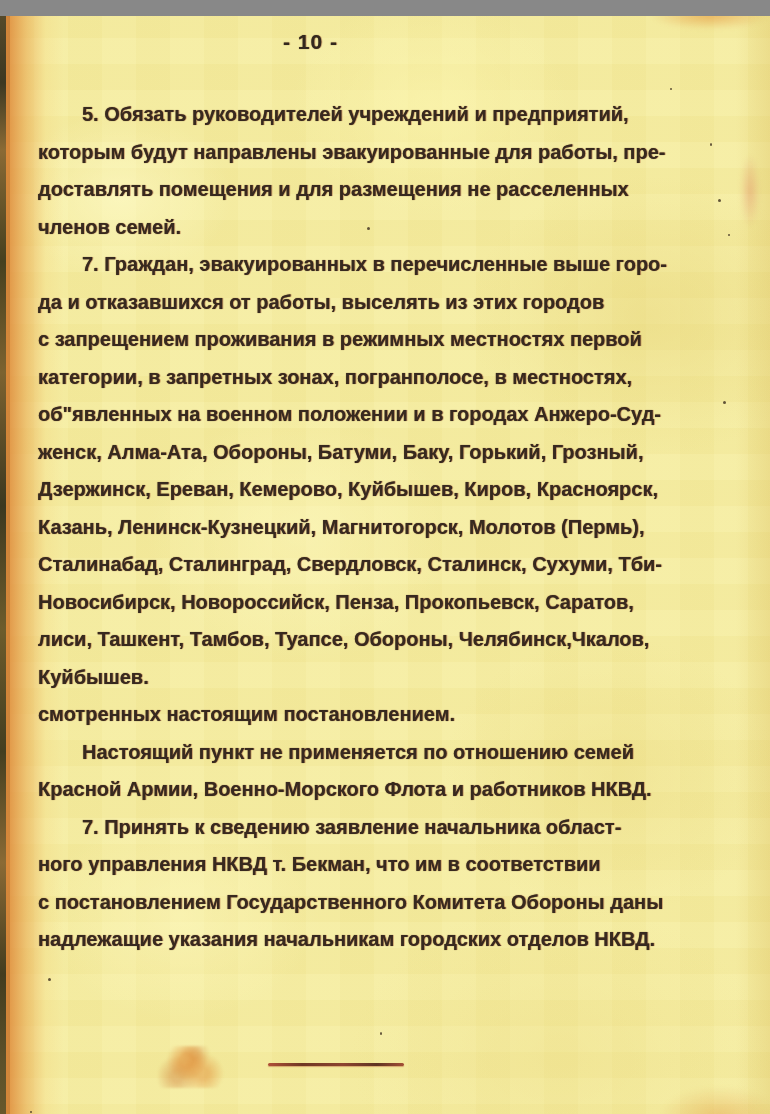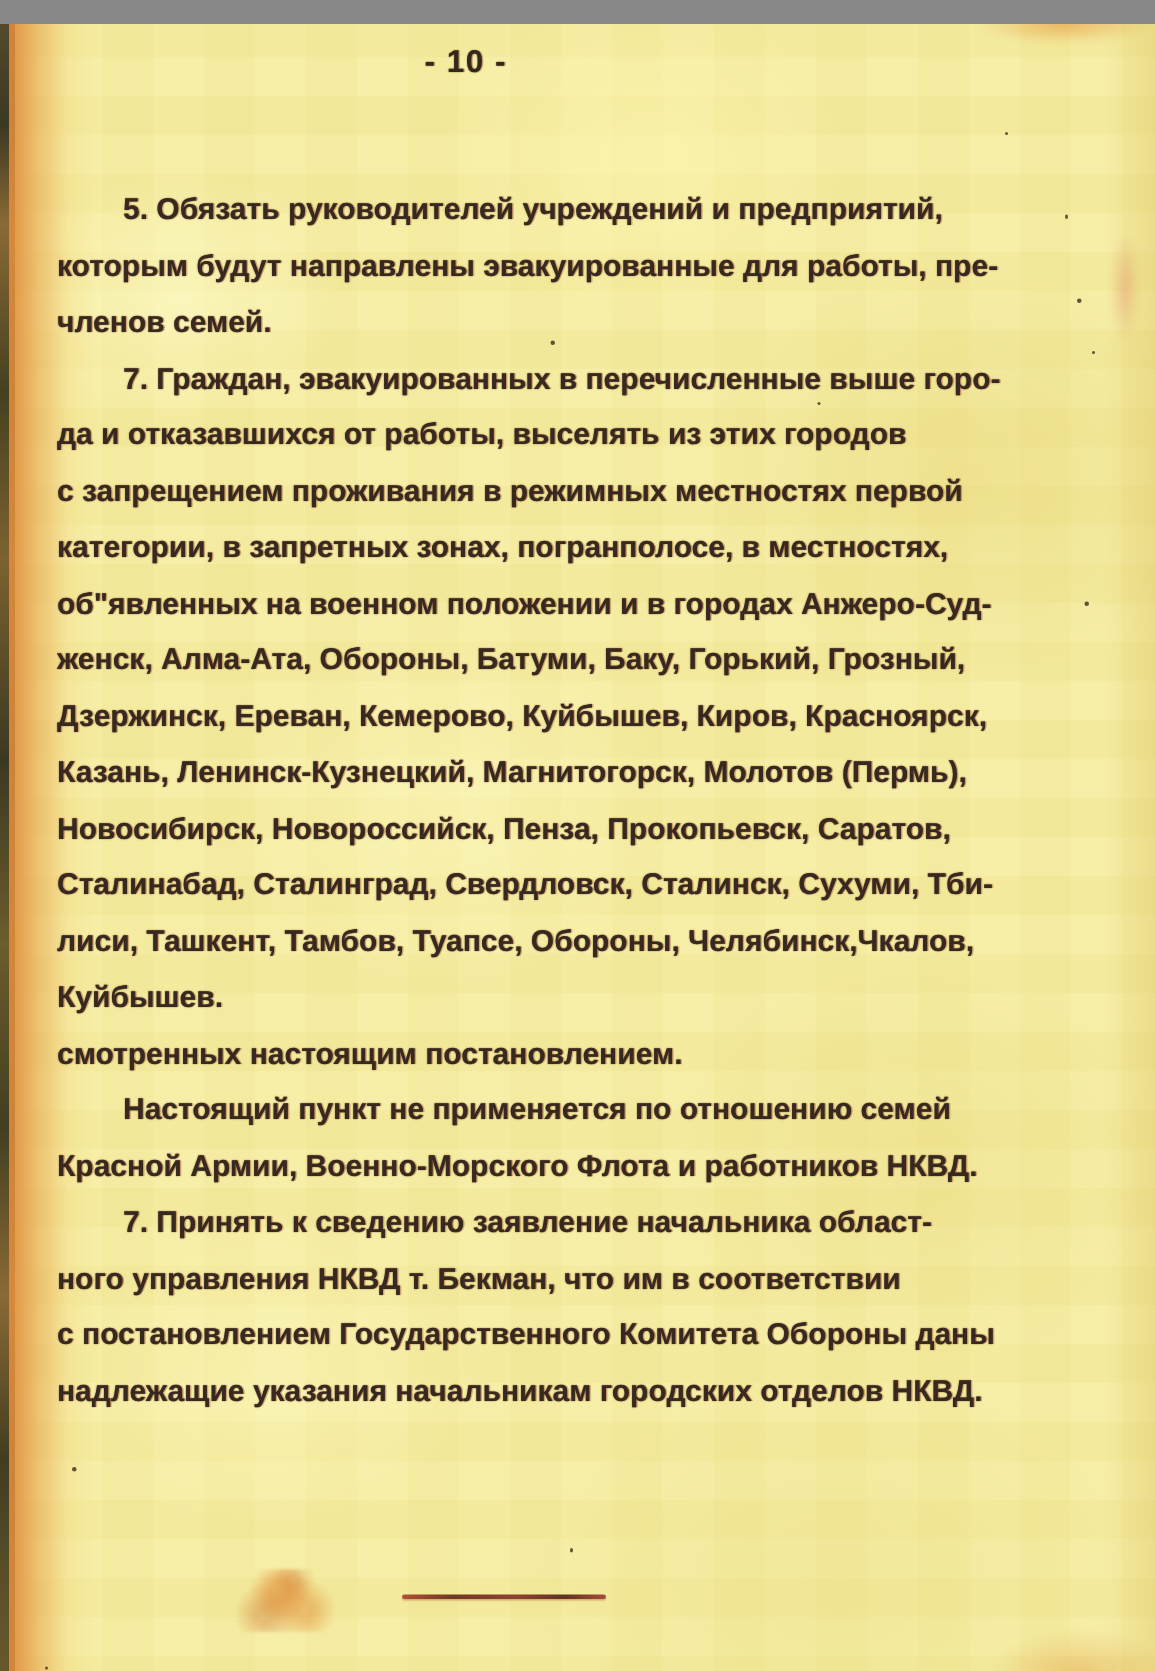--- a/index.html
+++ b/index.html
@@ -50,21 +50,21 @@
     filter:blur(2px);
   }
   
   .pageno{
     position:absolute;top:14px;left:283px;
     font-size:21px;font-weight:700;letter-spacing:1px;
     color:#33281e;
     text-shadow:1px 0 0 rgba(150,55,30,0.3), 0 0 1px rgba(70,45,25,0.75);
     white-space:pre;
   }
-  .textblock{position:absolute;top:106px;left:38px;width:706px;}
+  .textblock{position:absolute;top:80px;left:38px;width:706px;}
   .line{
     height:37.5px;line-height:37.5px;
     font-size:20px;font-weight:700;
     color:#37291f;
     text-shadow:1px 0 0 rgba(155,60,35,0.32), 0 0 1px rgba(80,45,25,0.8);
     white-space:pre;
   }
   .line.indent{text-indent:44px;}
   
   .separator-line{
@@ -98,31 +98,32 @@
   <div class="edge-left-orange"></div>
   <div class="edge-right"></div>
   <div class="edge-top-right"></div>
   <div class="edge-bottom-right"></div>
 
   <div class="pageno">- 10 -</div>
 
   <div class="textblock">
     <div class="line indent">5. Обязать руководителей учреждений и предприятий,</div>
     <div class="line">которым будут направлены эвакуированные для работы, пре-</div>
+    <div class="line">доставлять помещения и для размещения не расселенных</div>
     <div class="line">членов семей.</div>
     <div class="line indent">7. Граждан, эвакуированных в перечисленные выше горо-</div>
     <div class="line">да и отказавшихся от работы, выселять из этих городов</div>
     <div class="line">с запрещением проживания в режимных местностях первой</div>
     <div class="line">категории, в запретных зонах, погранполосе, в местностях,</div>
     <div class="line">об"явленных на военном положении и в городах Анжеро-Суд-</div>
     <div class="line">женск, Алма-Ата, Обороны, Батуми, Баку, Горький, Грозный,</div>
     <div class="line">Дзержинск, Ереван, Кемерово, Куйбышев, Киров, Красноярск,</div>
     <div class="line">Казань, Ленинск-Кузнецкий, Магнитогорск, Молотов (Пермь),</div>
+    <div class="line">Сталинабад, Сталинград, Свердловск, Сталинск, Сухуми, Тби-</div>
     <div class="line">Новосибирск, Новороссийск, Пенза, Прокопьевск, Саратов,</div>
-    <div class="line">Сталинабад, Сталинград, Свердловск, Сталинск, Сухуми, Тби-</div>
     <div class="line">лиси, Ташкент, Тамбов, Туапсе, Обороны, Челябинск,Чкалов,</div>
     <div class="line">Куйбышев.</div>
     <div class="line">смотренных настоящим постановлением.</div>
     <div class="line indent">Настоящий пункт не применяется по отношению семей</div>
     <div class="line">Красной Армии, Военно-Морского Флота и работников НКВД.</div>
     <div class="line indent">7. Принять к сведению заявление начальника област-</div>
     <div class="line">ного управления НКВД т. Бекман, что им в соответствии</div>
     <div class="line">с постановлением Государственного Комитета Обороны даны</div>
     <div class="line">надлежащие указания начальникам городских отделов НКВД.</div>
   </div>

